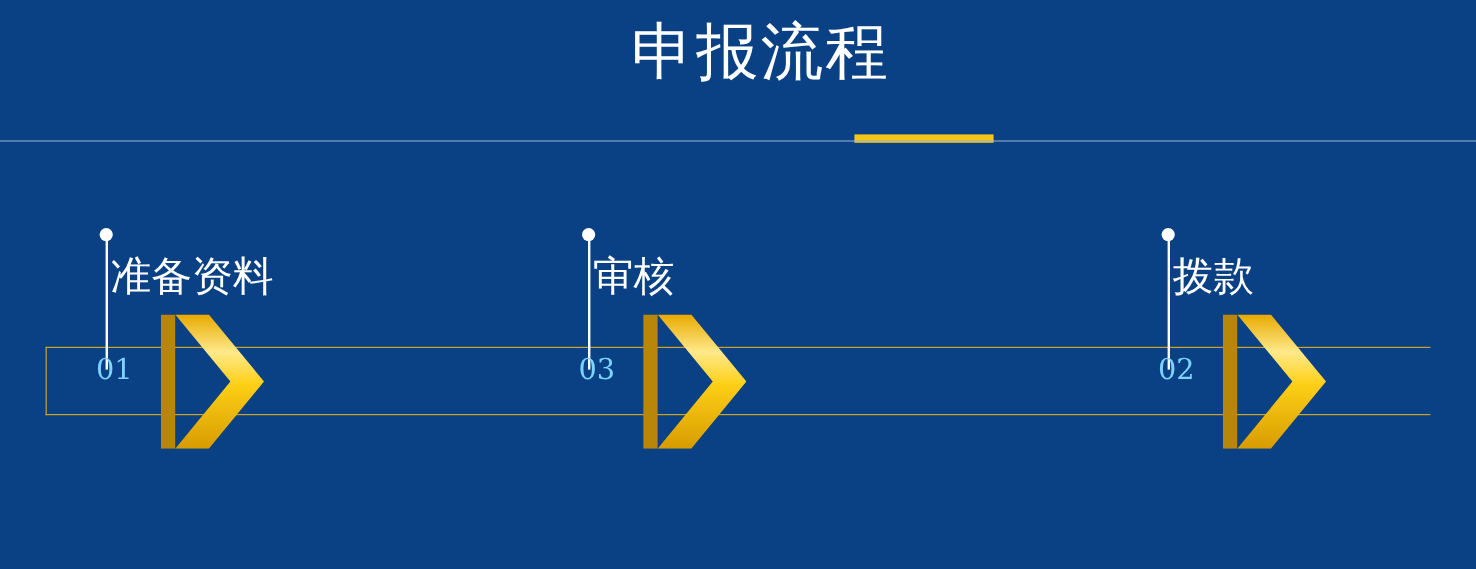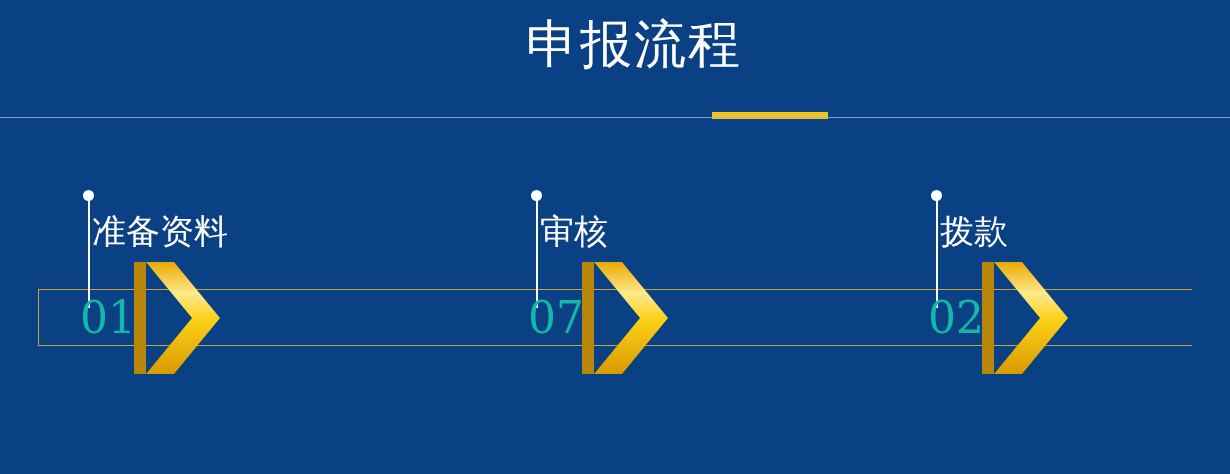--- a/index.html
+++ b/index.html
@@ -72,22 +72,22 @@
   .step {
     position: absolute;
     top: 0;
     height: 474px;
     width: 220px;
   }
   .step-num {
     position: absolute;
     top: 296px;
     left: 30px;
-    color: #14b8a6;
-    font-size: 44px;
+    color: #7dd3fc;
+    font-size: 24px;
     line-height: 1;
     font-family: "DejaVu Serif", "Liberation Serif", serif;
   }
   .chev {
     position: absolute;
     top: 262px;
     left: 84px;
     width: 86px;
     height: 112px;
   }
@@ -147,35 +147,35 @@
             <stop offset="100%" stop-color="#d79b00"></stop>
           </linearGradient>
         </defs>
         <polygon points="0,0 12,0 12,112 0,112" fill="#b8860b"></polygon>
         <polygon points="12,0 40,0 86,56 40,112 12,112 58,56" fill="url(#g1)"></polygon>
       </svg>
     </div>
   </div>
 
 
-  <div class="step" style="left:498px">
+  <div class="step" style="left:452px">
     <div class="dot dot-up"></div>
     <div class="stem stem-up"></div>
     <div class="step-label label-up">审核</div>
-    <div class="step-num">07</div>
+    <div class="step-num">03</div>
     <div class="chev">
       <svg width="86" height="112" viewBox="0 0 86 112">
         <polygon points="0,0 12,0 12,112 0,112" fill="#b8860b"></polygon>
         <polygon points="12,0 40,0 86,56 40,112 12,112 58,56" fill="url(#g1)"></polygon>
       </svg>
     </div>
   </div>
 
 
-  <div class="step" style="left:898px">
+  <div class="step" style="left:935px">
     <div class="dot dot-up"></div>
     <div class="stem stem-up"></div>
     <div class="step-label label-up">拨款</div>
     <div class="step-num">02</div>
     <div class="chev">
       <svg width="86" height="112" viewBox="0 0 86 112">
         <polygon points="0,0 12,0 12,112 0,112" fill="#b8860b"></polygon>
         <polygon points="12,0 40,0 86,56 40,112 12,112 58,56" fill="url(#g1)"></polygon>
       </svg>
     </div>

